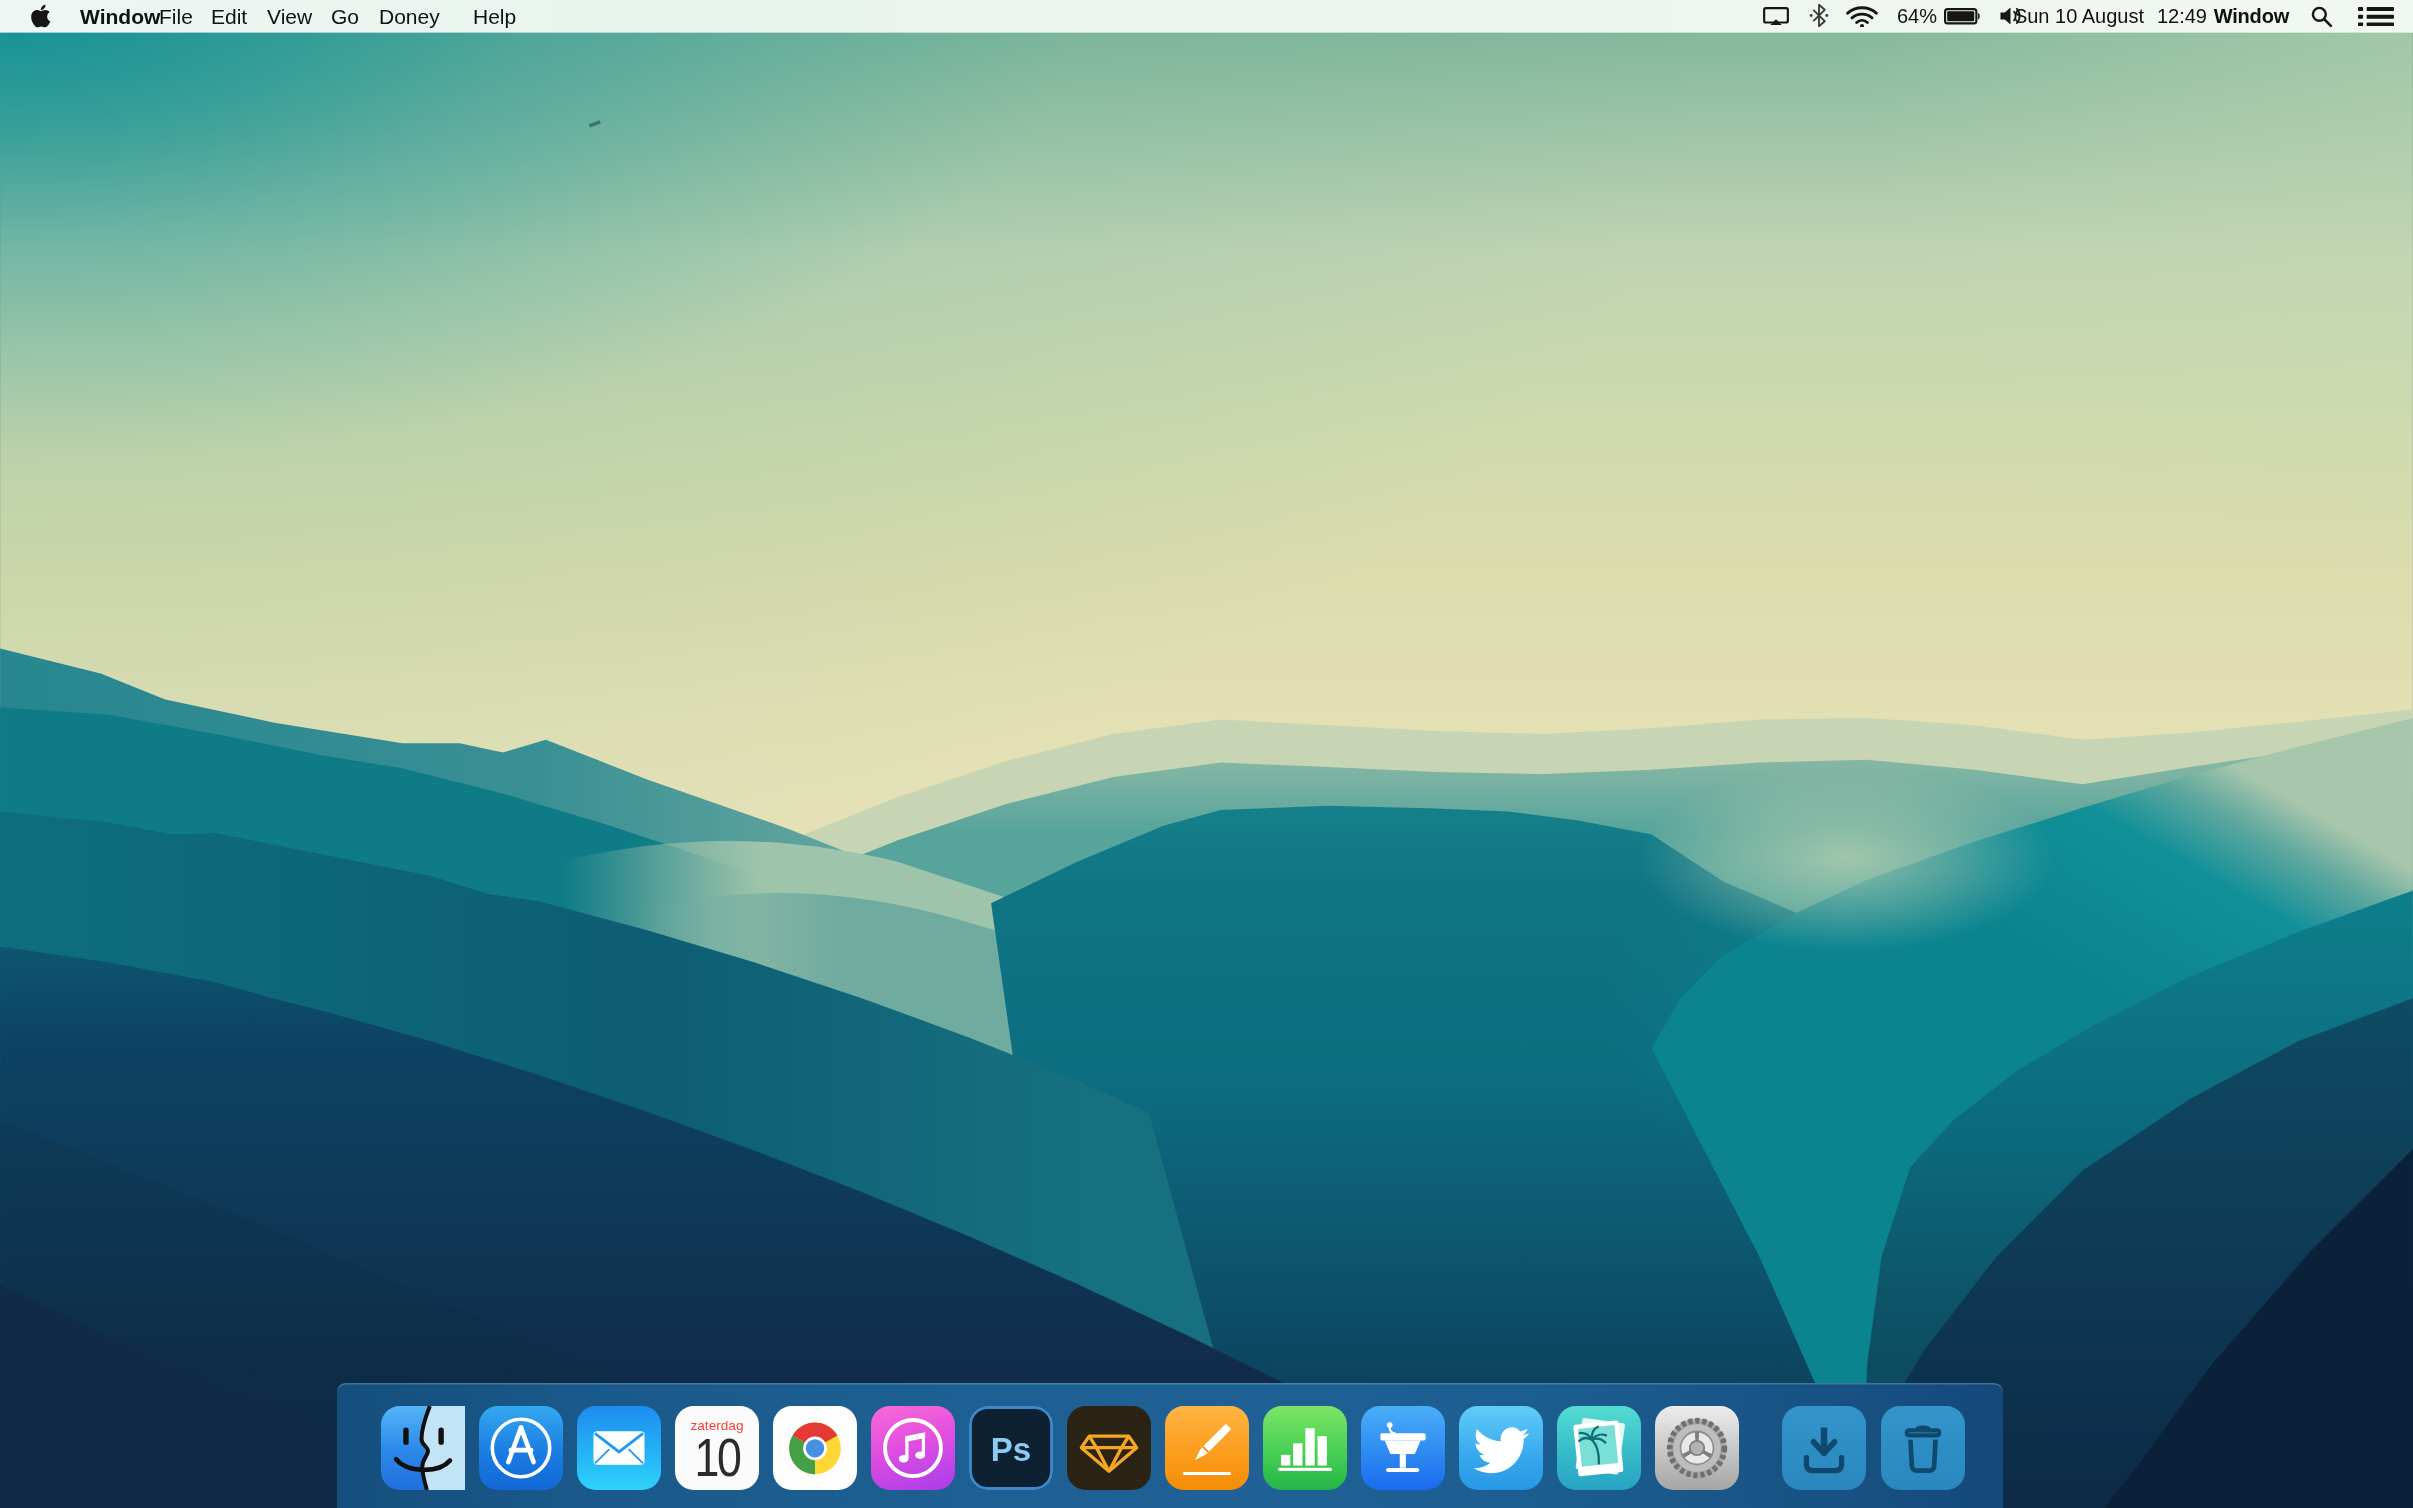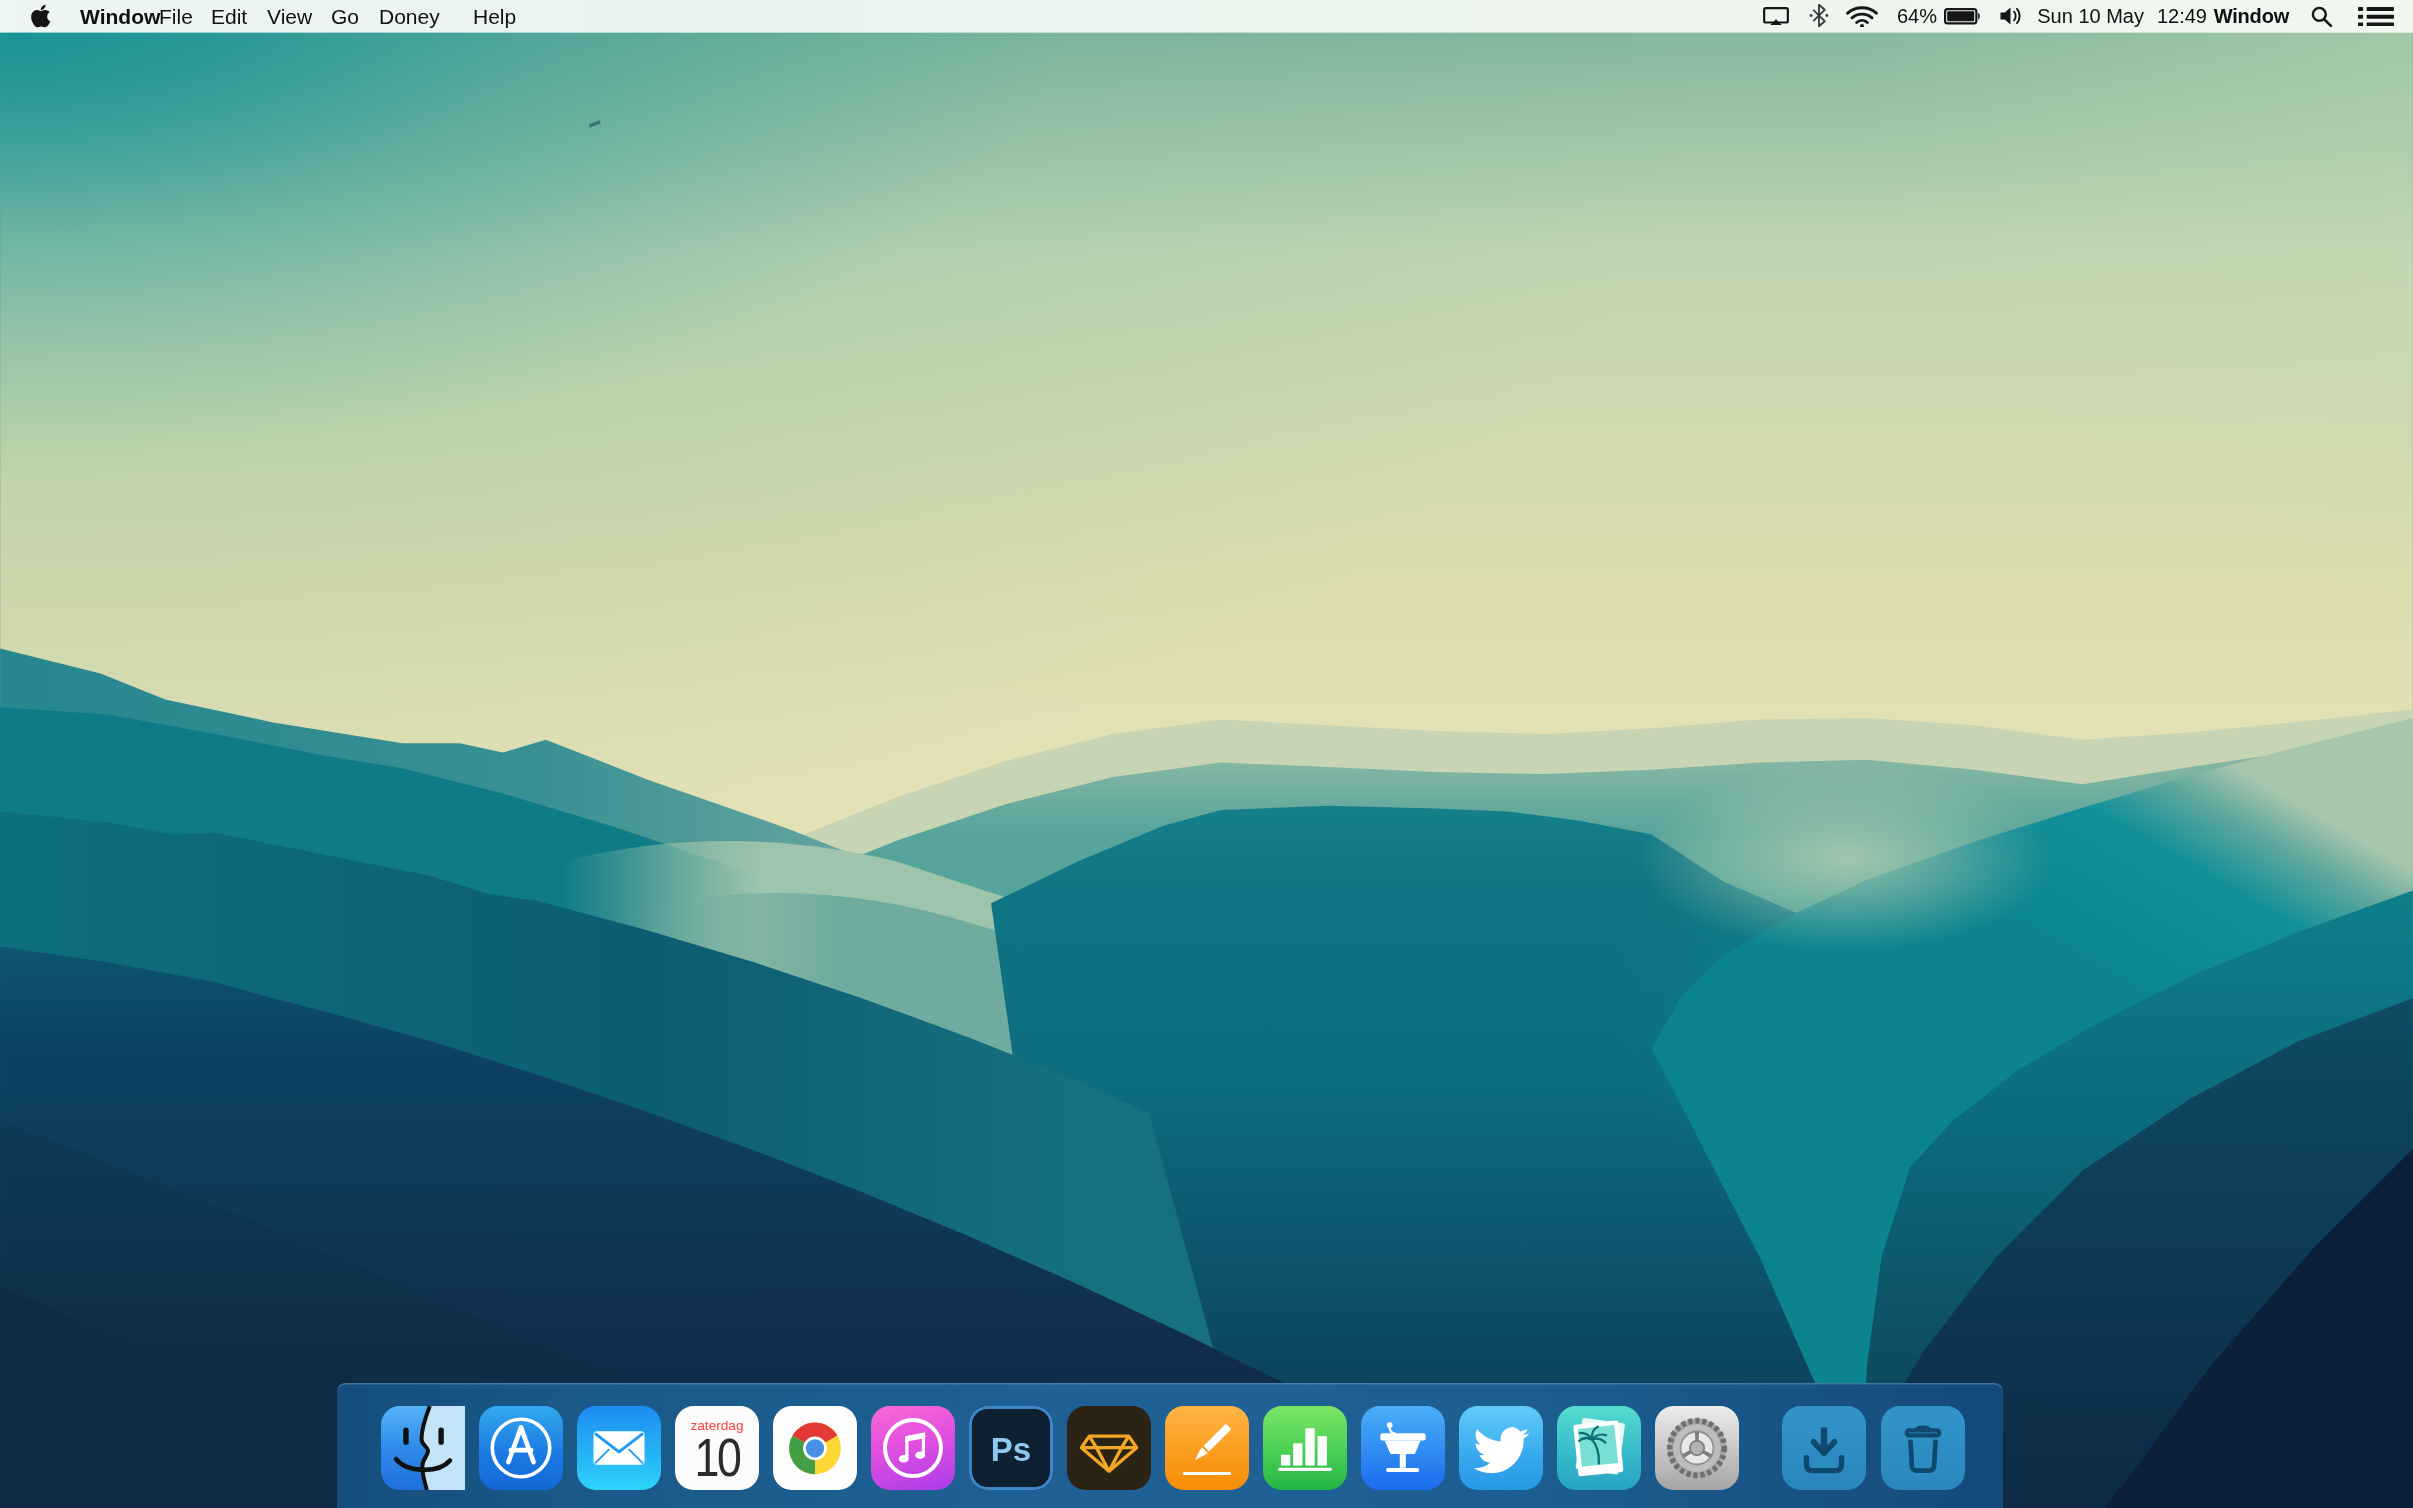--- a/index.html
+++ b/index.html
@@ -179,21 +179,21 @@
       <g fill="#161616">
         <rect x="0" y="0" width="7" height="5.4" rx="1"></rect>
         <rect x="12" y="0" width="38" height="5.4" rx="1"></rect>
         <rect x="0" y="10.8" width="7" height="5.4" rx="1"></rect>
         <rect x="12" y="10.8" width="38" height="5.4" rx="1"></rect>
         <rect x="0" y="21.6" width="7" height="5.4" rx="1"></rect>
         <rect x="12" y="21.6" width="38" height="5.4" rx="1"></rect>
       </g>
     </svg>
 <span class="mtxt" style="right:476px;font-size:20px">64%</span>
-<span class="mtxt" style="right:269px;font-size:20px">Sun 10 May</span>
+<span class="mtxt" style="right:269px;font-size:20px">Sun 10 August</span>
 <span class="mtxt" style="right:206px;font-size:20px">12:49</span>
 <span class="mtxt b" style="right:124px;font-size:20px;letter-spacing:-0.2px">Window</span>
 </div>
 <div id="dock">
 <div class="ic" style="left:44px;background:linear-gradient(180deg,#55b4f8 0%,#2e8bea 50%,#1f70dd 100%)">
       <svg viewBox="0 0 117 117">
         <path d="M68,0 C61,18 56,34 56.5,47 C57,55 66,57 65.5,63 C65,70 57,74 57.5,86 C58,97 61,107 64,117 L117,117 L117,0 Z" fill="#c3e3f7"></path>
         <path d="M68,0 C61,18 56,34 56.5,47 C57,55 66,57 65.5,63 C65,70 57,74 57.5,86 C58,97 61,107 64,117" fill="none" stroke="#101010" stroke-width="5.5"></path>
         <rect x="31" y="30" width="7.5" height="24" rx="3.6" fill="#101010"></rect>
         <rect x="80" y="30" width="7.5" height="24" rx="3.6" fill="#101010"></rect>

